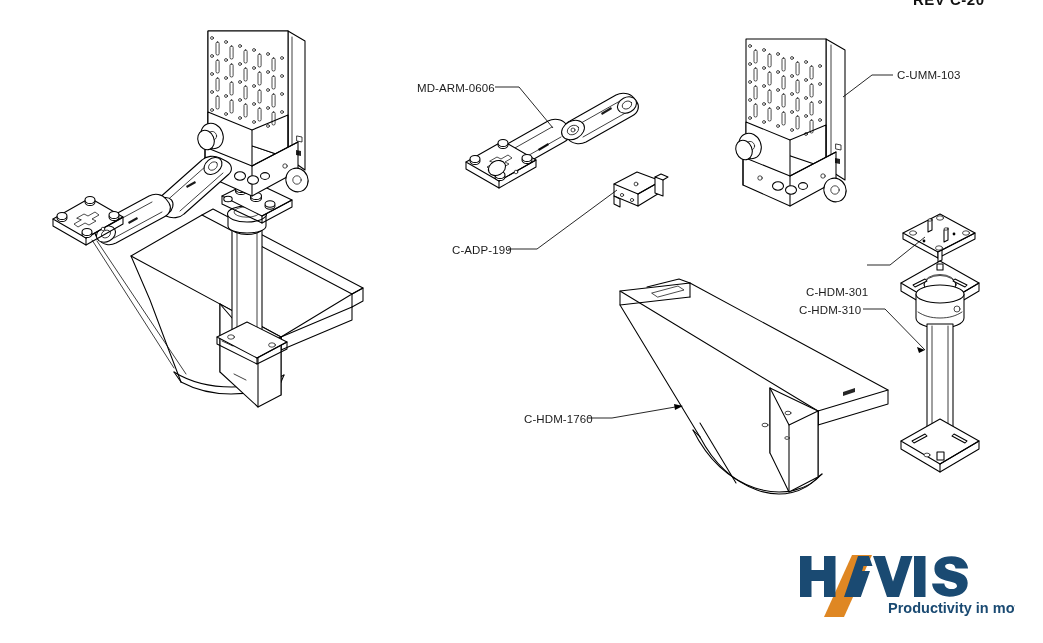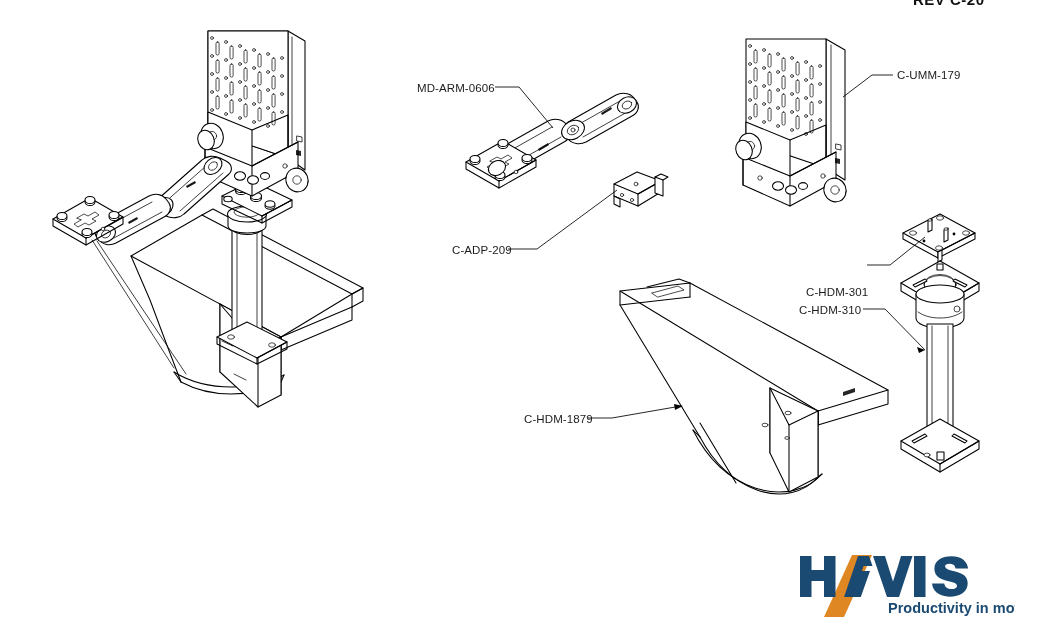--- a/index.html
+++ b/index.html
@@ -538,29 +538,29 @@
       <path class="leader" d="M863,309 L885,309 L925,350"></path>
       <path class="sld" d="M925,350 l-8,-3 l2,6 z"></path>
 
       <path class="leader" d="M588,418 L612,418 L681,406"></path>
       <path class="sld" d="M683,406 l-9,-2 l1,6 z"></path>
     </g>
   </svg>
 
   <div class="callout" style="left:417px; top:82px;">MD-ARM-0606</div>
 
-  <div class="callout" style="left:452px; top:244px;">C-ADP-209</div>
-
-  <div class="callout" style="left:897px; top:69px;">C-UMM-179</div>
+  <div class="callout" style="left:452px; top:244px;">C-ADP-199</div>
+
+  <div class="callout" style="left:897px; top:69px;">C-UMM-103</div>
 
   <div class="callout" style="left:806px; top:260px;margin-top:26px;">C-HDM-301</div>
 
   <div class="callout" style="left:799px; top:304px;">C-HDM-310</div>
 
-  <div class="callout" style="left:524px; top:413px;">C-HDM-1879</div>
+  <div class="callout" style="left:524px; top:413px;">C-HDM-1760</div>
 
 
   <div class="logo-block">
     <svg class="logo-svg" width="215" height="62" viewBox="0 0 215 62" xmlns="http://www.w3.org/2000/svg">
 
       <g>
         <polygon points="52,0 72,0 44,62 24,62" fill="#df8723"></polygon>
       </g>
 
       <g fill="#1a4a72">

